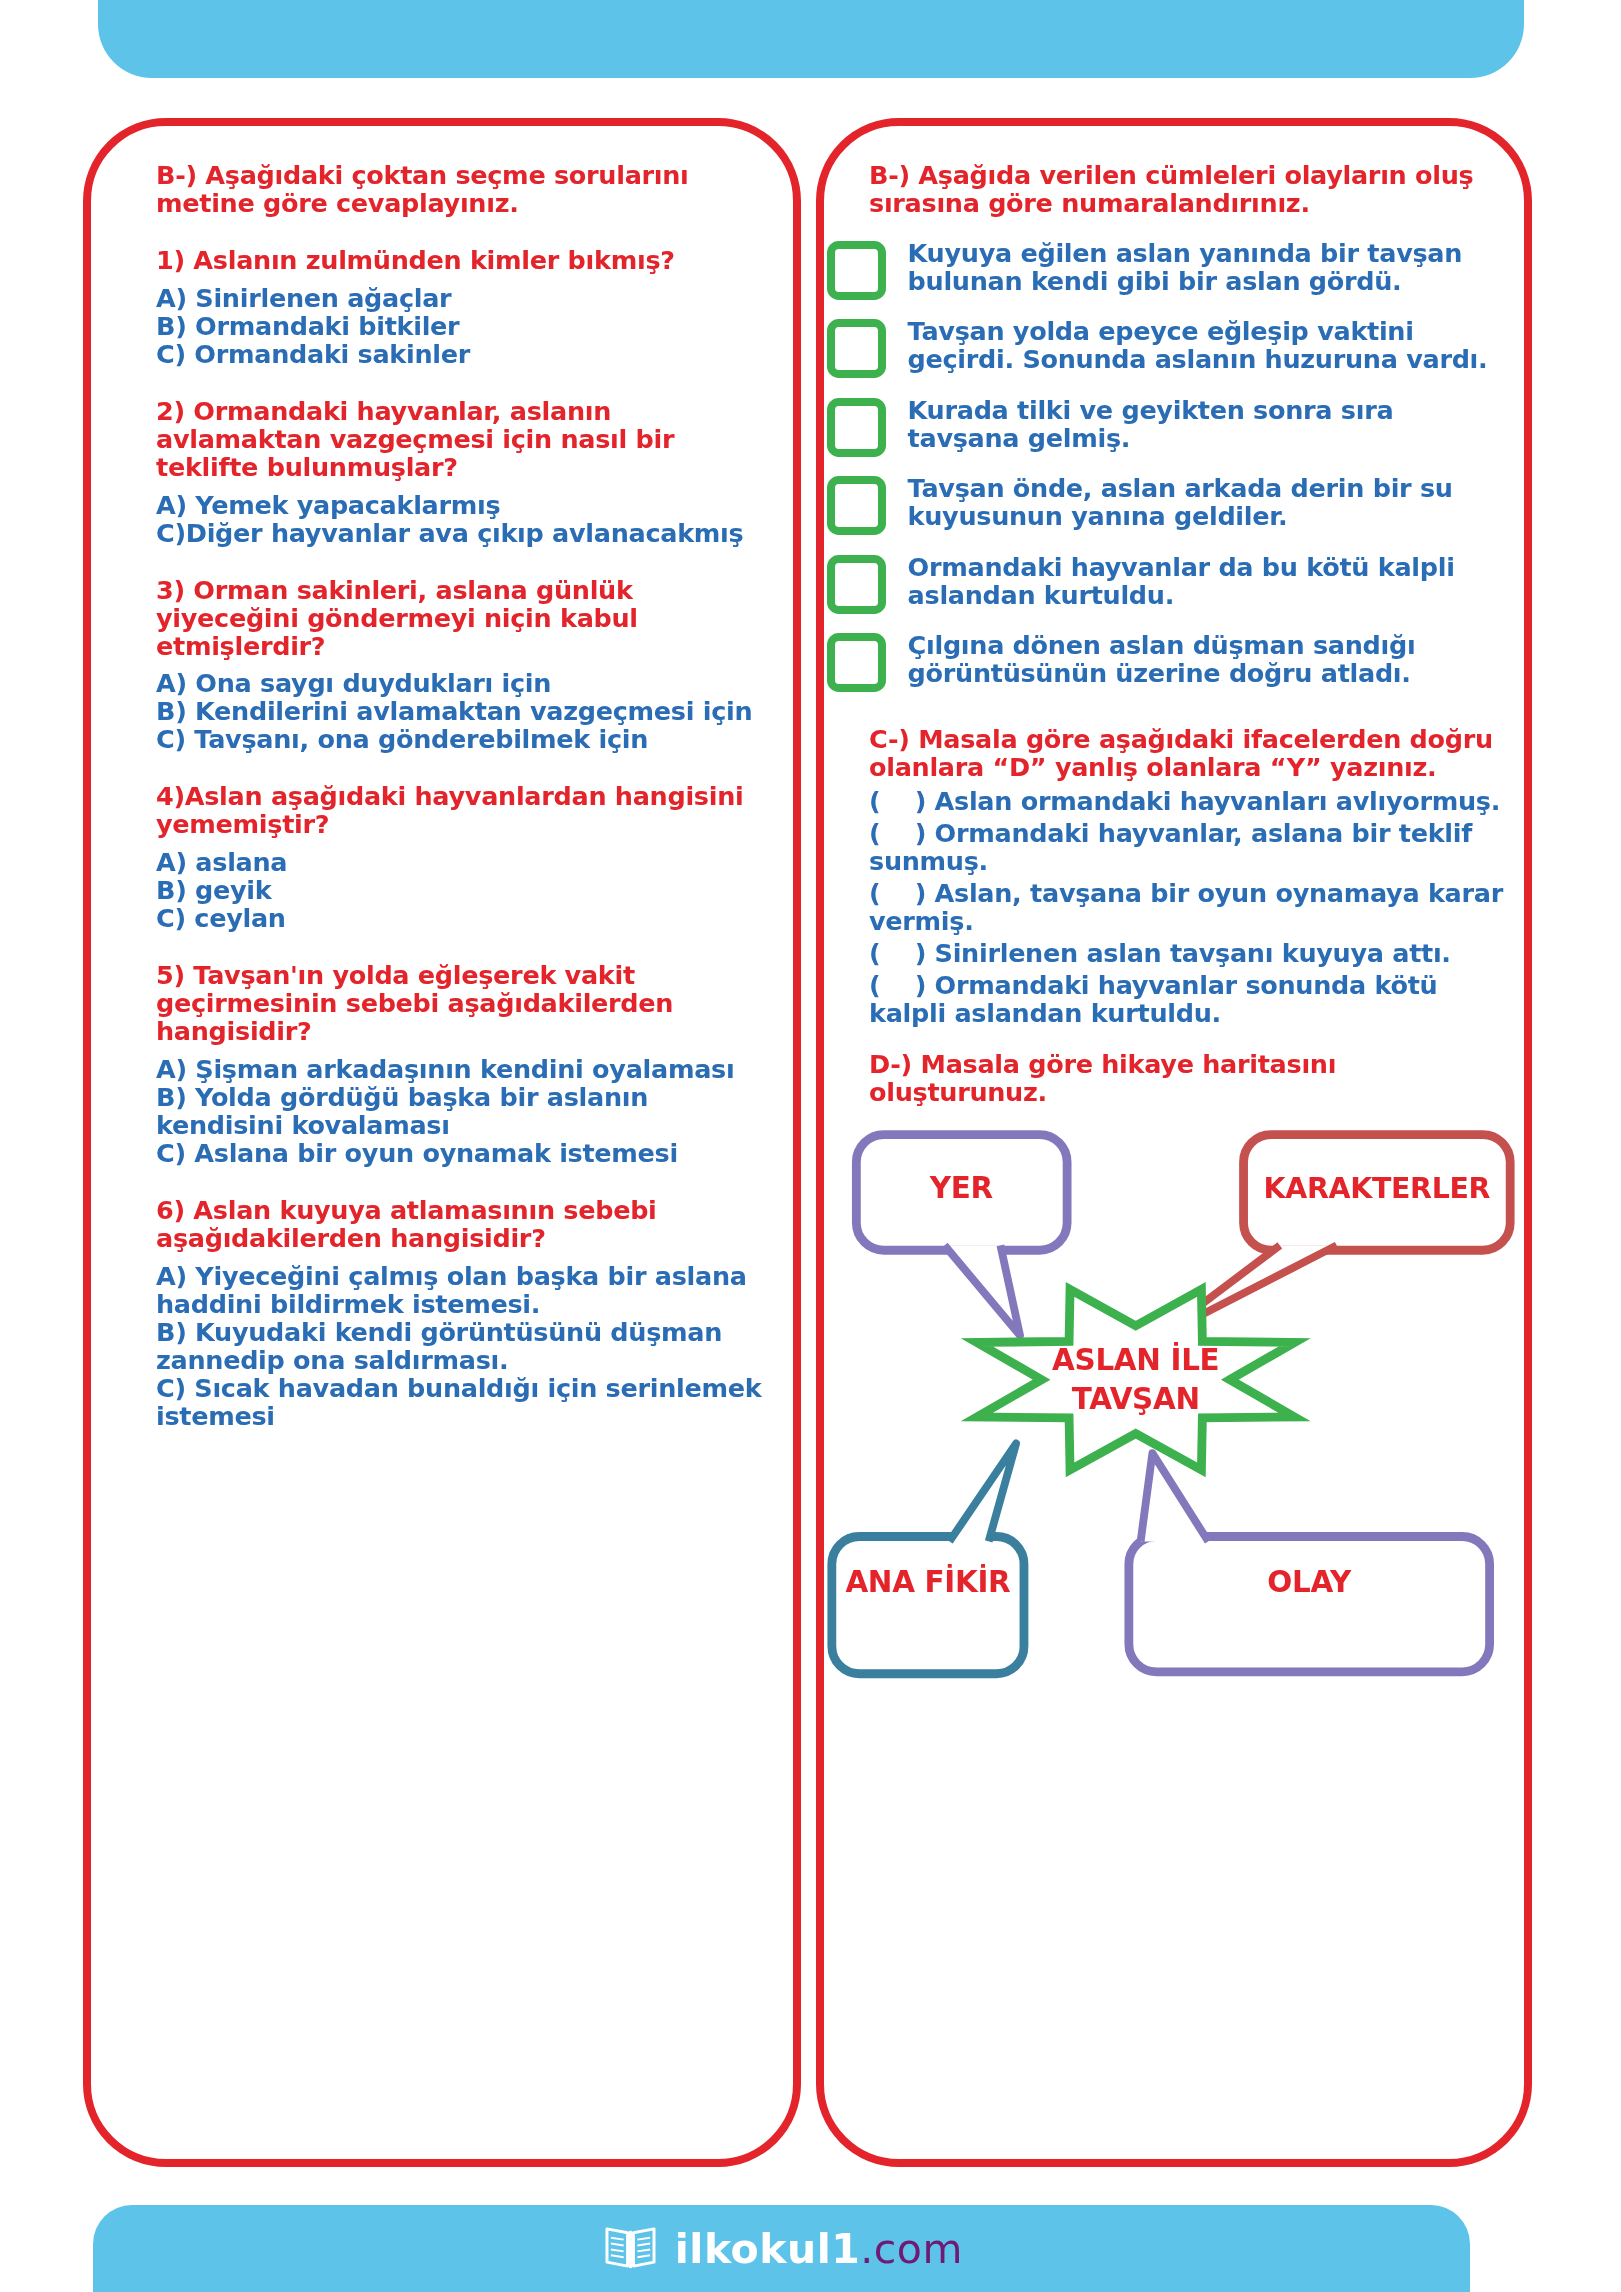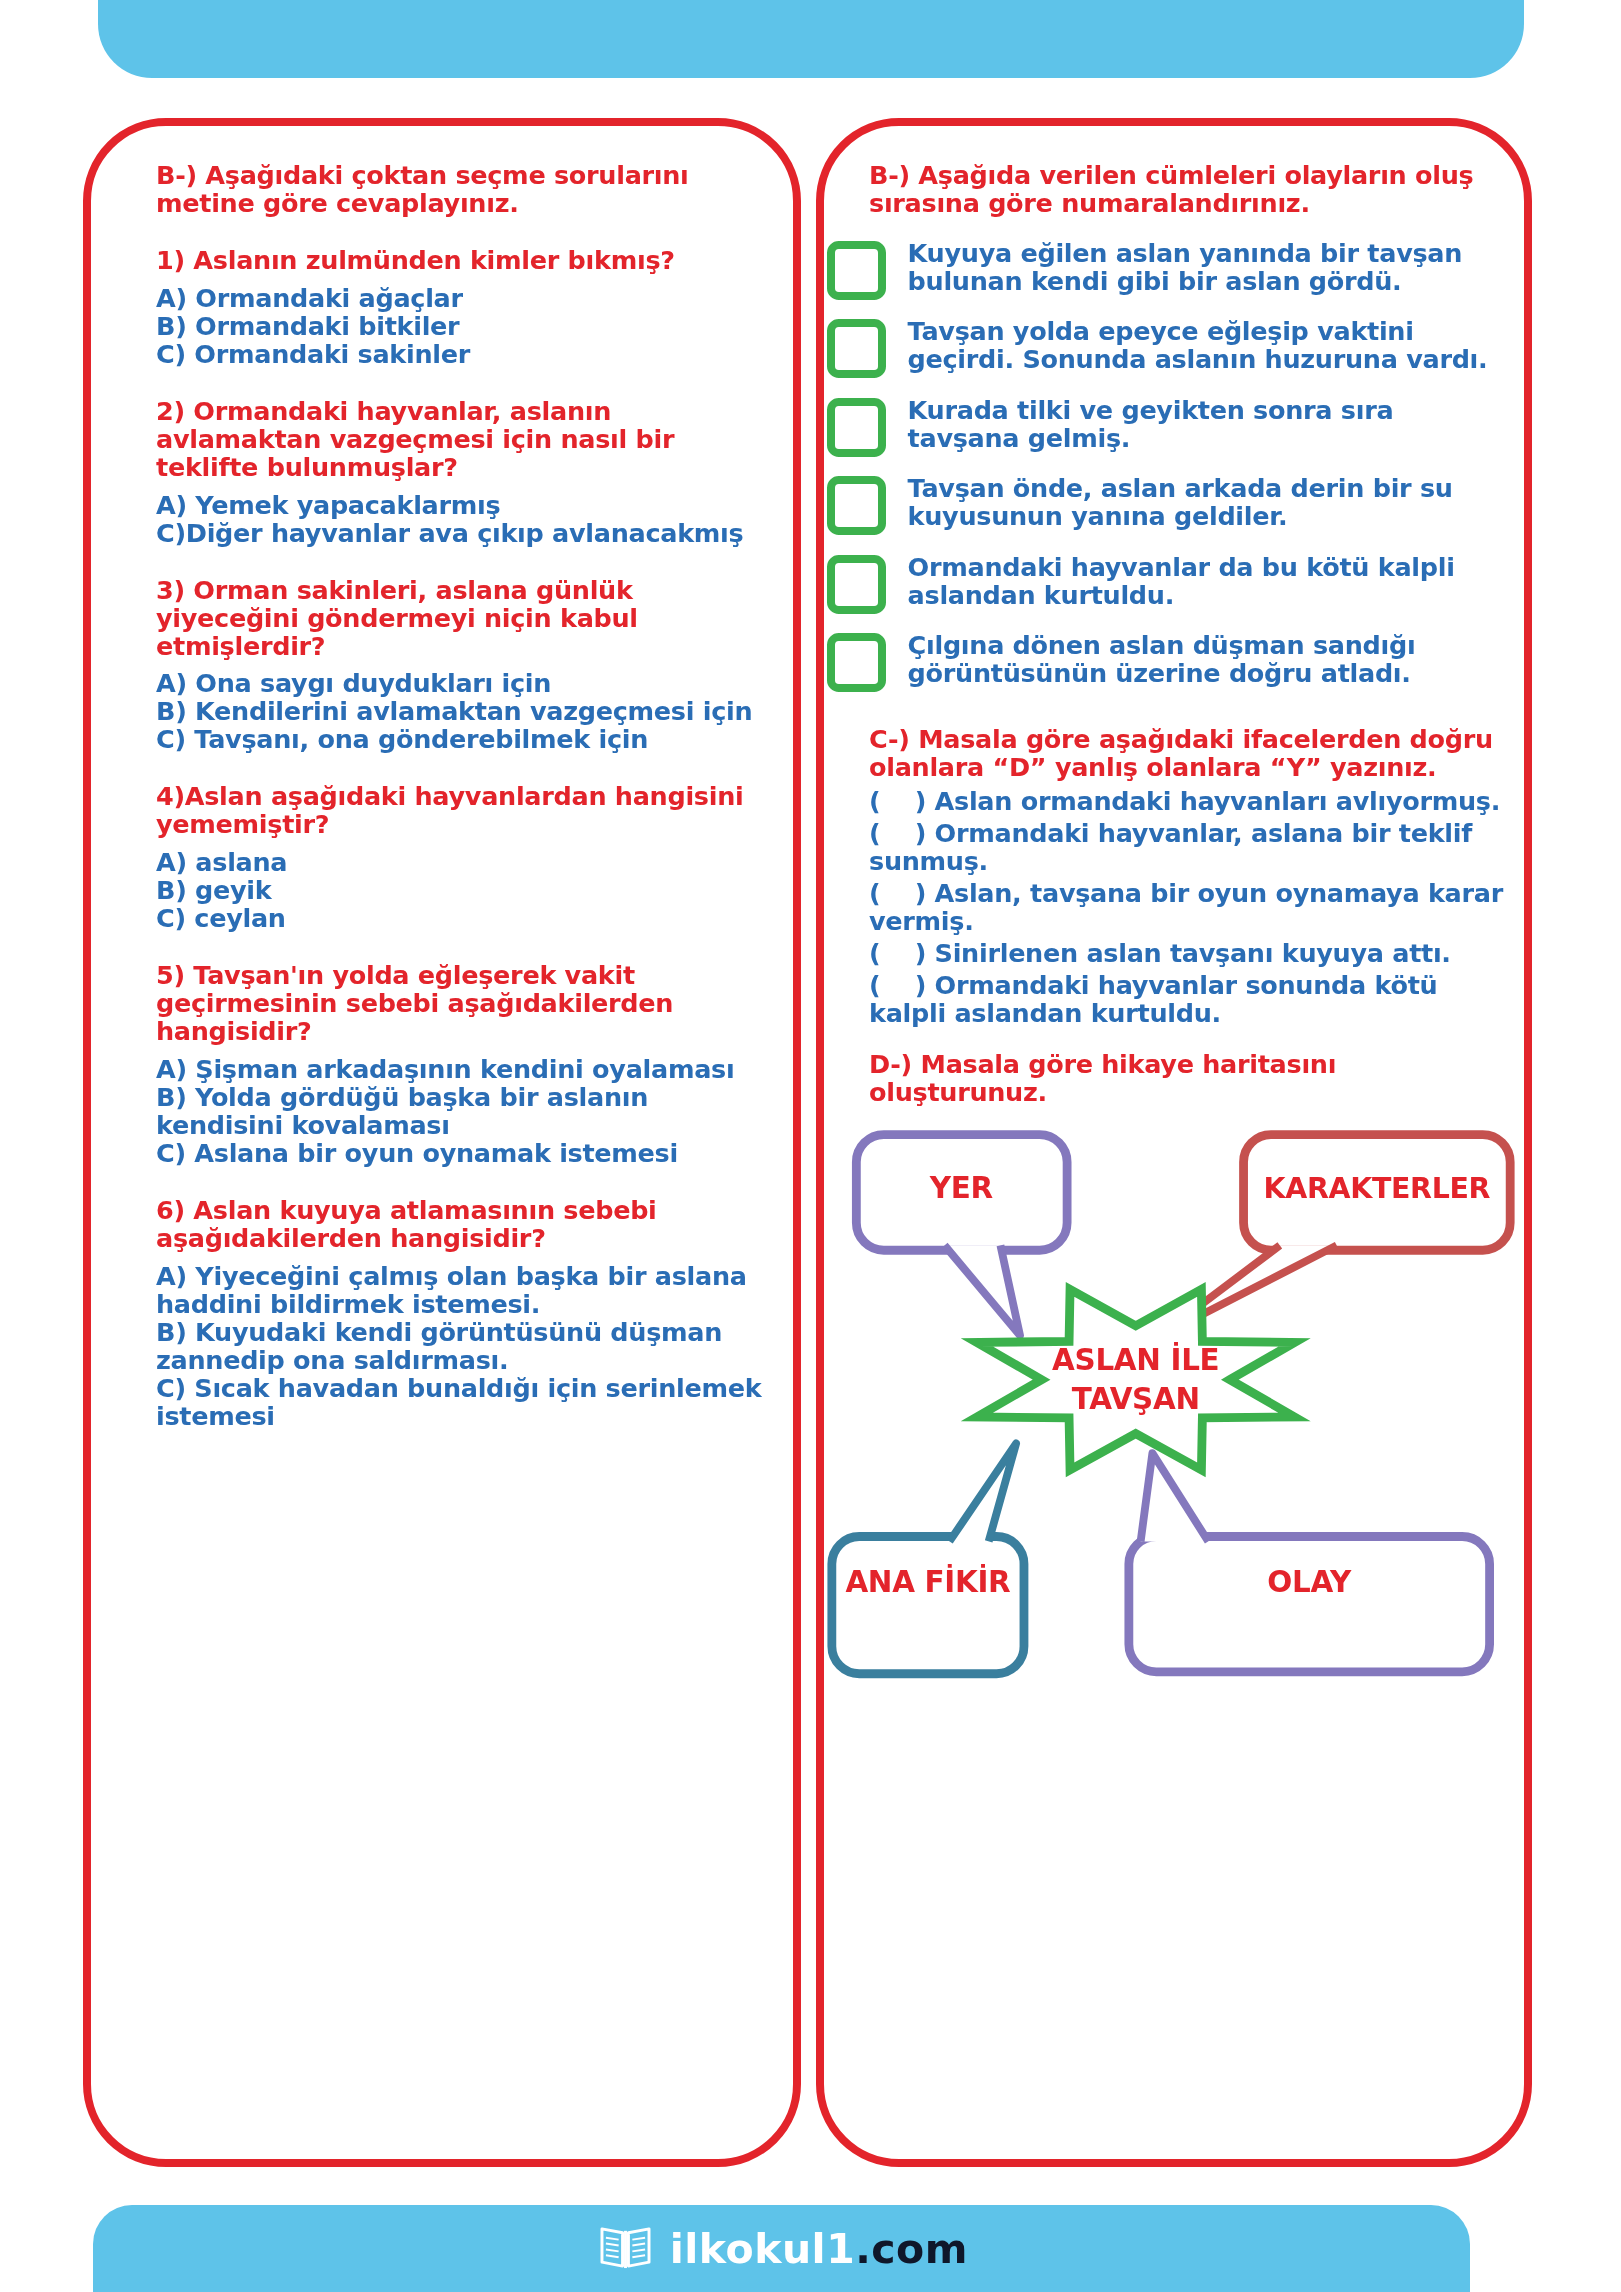--- a/index.html
+++ b/index.html
@@ -34,33 +34,33 @@
   .d-title{margin-top:23.5px;margin-bottom:3.9px;}
   .diagram{position:relative;width:695px;height:606px;margin-left:-45px;}
   .diagram svg{position:absolute;left:0;top:0;}
   .diagram text{font-family:"DejaVu Sans", sans-serif;font-weight:bold;fill:#E3242B;}
   .bottom-bar{
     position:absolute;left:93px;top:2205px;width:1377px;height:87px;
     background:#5EC3E9;border-radius:39px 39px 0 0;
     display:flex;align-items:center;justify-content:center;gap:13.7px;
   }
   .brand{font-size:41px;color:#ffffff;letter-spacing:0.5px;}
-  .brand .domain{color:#0f172a;font-weight:bold;}
+  .brand .domain{color:#701a75;font-weight:normal;}
 </style>
 </head>
 <body>
 
 <div class="top-bar"></div>
 
 <div class="panel left">
   <div class="red title">B-) Aşağıdaki çoktan seçme sorularını metine göre cevaplayınız.</div>
 
   <div>
     <div class="red q">1) Aslanın zulmünden kimler bıkmış?</div>
-    <div class="blue opt">A) Ormandaki ağaçlar</div>
+    <div class="blue opt">A) Sinirlenen ağaçlar</div>
     <div class="blue opt">B) Ormandaki bitkiler</div>
     <div class="blue opt">C) Ormandaki sakinler</div>
   </div>
 
   <div>
     <div class="red q">2)  Ormandaki hayvanlar, aslanın avlamaktan vazgeçmesi için nasıl bir teklifte bulunmuşlar?</div>
     <div class="blue opt">A) Yemek yapacaklarmış</div>
     <div class="blue opt">C)Diğer hayvanlar ava çıkıp avlanacakmış</div>
   </div>
 

